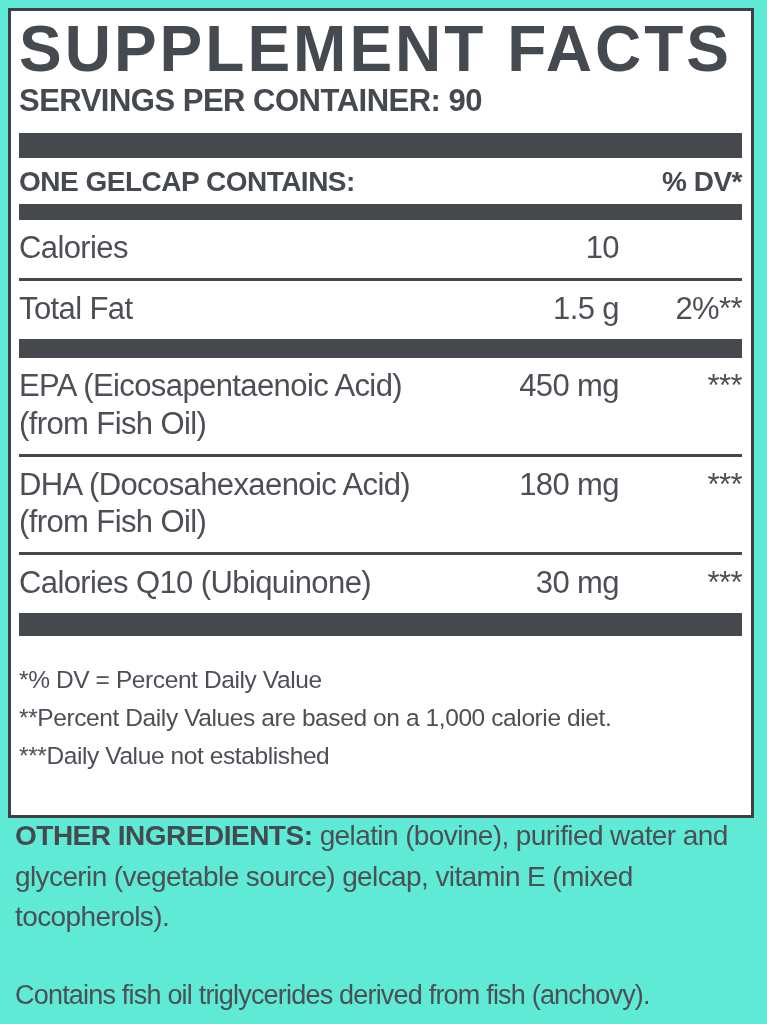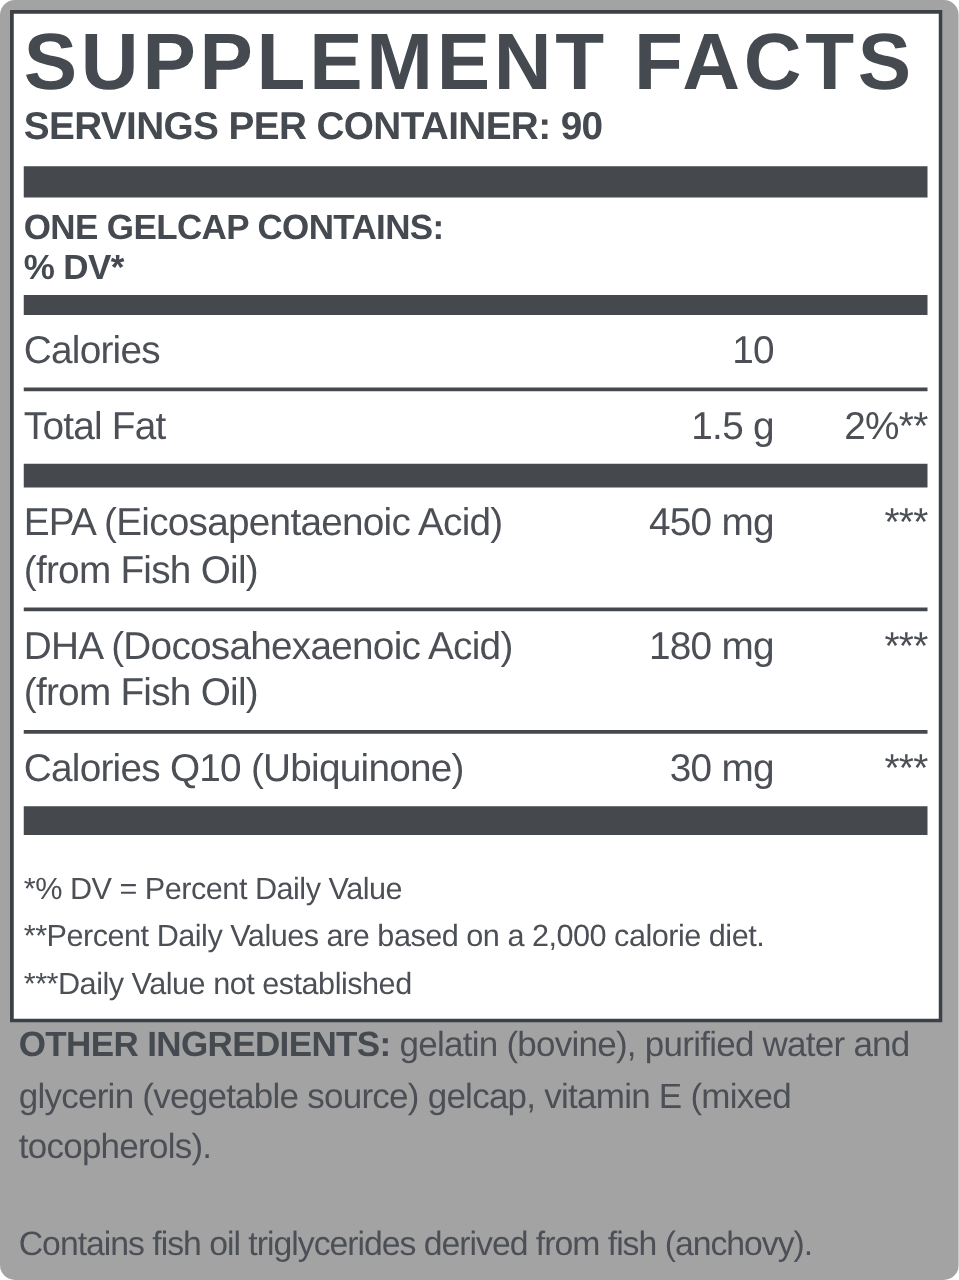--- a/index.html
+++ b/index.html
@@ -4,25 +4,24 @@
 <style>
   html, body {
     margin: 0;
     padding: 0;
     background: #ffffff;
   }
   .canvas {
     position: relative;
     width: 767px;
     height: 1024px;
-    background: #a3a3a3;
+    background: #5eead4;
     overflow: hidden;
     font-family: "Liberation Sans", "DejaVu Sans", sans-serif;
     color: #474b51;
-    border-radius: 12px;
   }
 
   
   .facts-box {
     position: absolute;
     left: 8px;
     top: 8px;
     width: 746px;
     height: 810px;
     box-sizing: border-box;
@@ -60,21 +59,20 @@
 
   .col-header-row {
     display: flex;
     justify-content: space-between;
     align-items: baseline;
     padding: 8px 0 6px 0;
     font-size: 28px;
     font-weight: 700;
     letter-spacing: -0.5px;
     color: #454950;
-    flex-direction: column;
   }
 
   .row {
     display: flex;
     align-items: flex-start;
     padding: 9px 0 12px 0;
     font-size: 31px;
     font-weight: 400;
     letter-spacing: -0.6px;
     line-height: 1.2;
@@ -188,21 +186,21 @@
     <div class="row">
       <div class="cell-name">Calories Q10 (Ubiquinone)</div>
       <div class="cell-amt">30 mg</div>
       <div class="cell-dv">***</div>
     </div>
 
     <div class="bar bar-4"></div>
 
     <div class="footnotes">
       <div>*% DV = Percent Daily Value</div>
-      <div>**Percent Daily Values are based on a 2,000 calorie diet.</div>
+      <div>**Percent Daily Values are based on a 1,000 calorie diet.</div>
       <div>***Daily Value not established</div>
     </div>
 
   </div>
 
   <div class="other-ingredients"><span class="oi-label">OTHER INGREDIENTS:</span><span> gelatin (bovine), purified water and glycerin (vegetable source) gelcap, vitamin E (mixed tocopherols).</span></div>
 
   <div class="contains-statement">Contains fish oil triglycerides derived from fish (anchovy).</div>
 
 </div>

